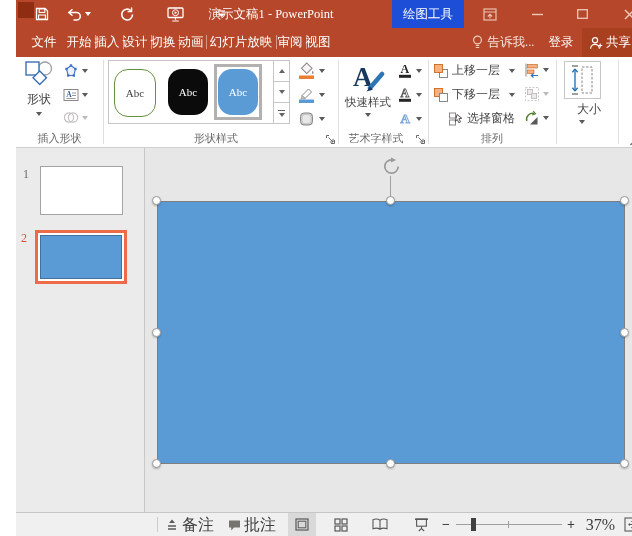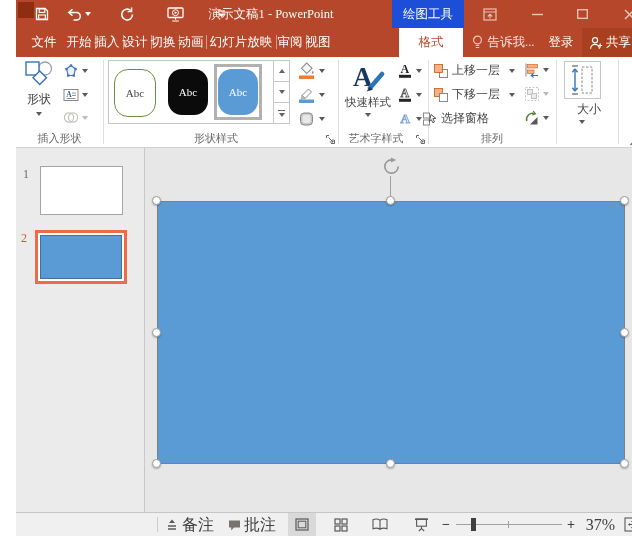--- a/index.html
+++ b/index.html
@@ -161,21 +161,20 @@
   <div class="abs rtab" style="left:134px;width:26px;">切换</div>
   <div class="abs tabsep" style="left:162.5px;"></div>
   <div class="abs rtab" style="left:162px;width:26px;">动画</div>
   <div class="abs tabsep" style="left:190px;"></div>
   <div class="abs rtab nowrap" style="left:193px;width:64px;">幻灯片放映</div>
   <div class="abs tabsep" style="left:259.5px;"></div>
   <div class="abs rtab" style="left:261px;width:26px;">审阅</div>
   <div class="abs tabsep" style="left:289.5px;"></div>
   <div class="abs rtab" style="left:289px;width:26px;">视图</div>
 
-  <div class="abs rtab rtab-active" style="left:383px;width:64px;">格式</div>
 
   <div class="abs ctr" style="left:454px;top:28px;width:14px;height:29px;">
     <svg width="11" height="15" viewBox="0 0 11 15">
         <circle cx="5.5" cy="5" r="3.9" fill="none" stroke="#EECDBC" stroke-width="1.2"></circle>
         <path d="M3.8 10.5 h3.4 M3.8 12.5 h3.4" stroke="#EECDBC" stroke-width="1.1"></path>
       </svg>
   </div>
   <div class="abs rtab nowrap" style="left:470px;width:50px;color:rgba(255,255,255,.85);">告诉我...</div>
   <div class="abs rtab" style="left:528px;width:34px;">登录</div>
 
@@ -322,21 +321,21 @@
     <div class="dd" style="margin-left:6px;"></div>
   </div>
   <div class="abs smallrow" style="left:417px;top:62px;">
     <svg width="16" height="16" viewBox="0 0 16 16">
         <rect x="6.5" y="6.5" width="8" height="8" fill="#fff" stroke="#8A8886"></rect>
         <rect x="1.5" y="1.5" width="8" height="8" fill="#F4B183" stroke="#C55A11" stroke-width="0.8"></rect>
       </svg>
     <span class="ribtxt nowrap">上移一层</span>
     <div class="dd" style="margin-left:6px;"></div>
   </div>
-  <div class="abs smallrow" style="left:406px;top:110px;">
+  <div class="abs smallrow" style="left:432px;top:110px;">
     <svg width="16" height="16" viewBox="0 0 16 16">
         <rect x="1.5" y="2" width="6" height="5" fill="#fff" stroke="#8A8886"></rect>
         <rect x="1.5" y="9" width="6" height="5" fill="#fff" stroke="#8A8886"></rect>
         <path d="M9 3.5 l4.8 3.8 -2.9 0.4 1.6 3.2 -1.7 0.8 -1.5 -3.1 -2.1 1.9 z" fill="#fff" stroke="#404040" stroke-width="0.9"></path>
       </svg>
     <span class="ribtxt nowrap">选择窗格</span>
   </div>
 
   <div class="abs smallrow" style="left:508px;top:62px;">
     <svg width="16" height="16" viewBox="0 0 16 16">

